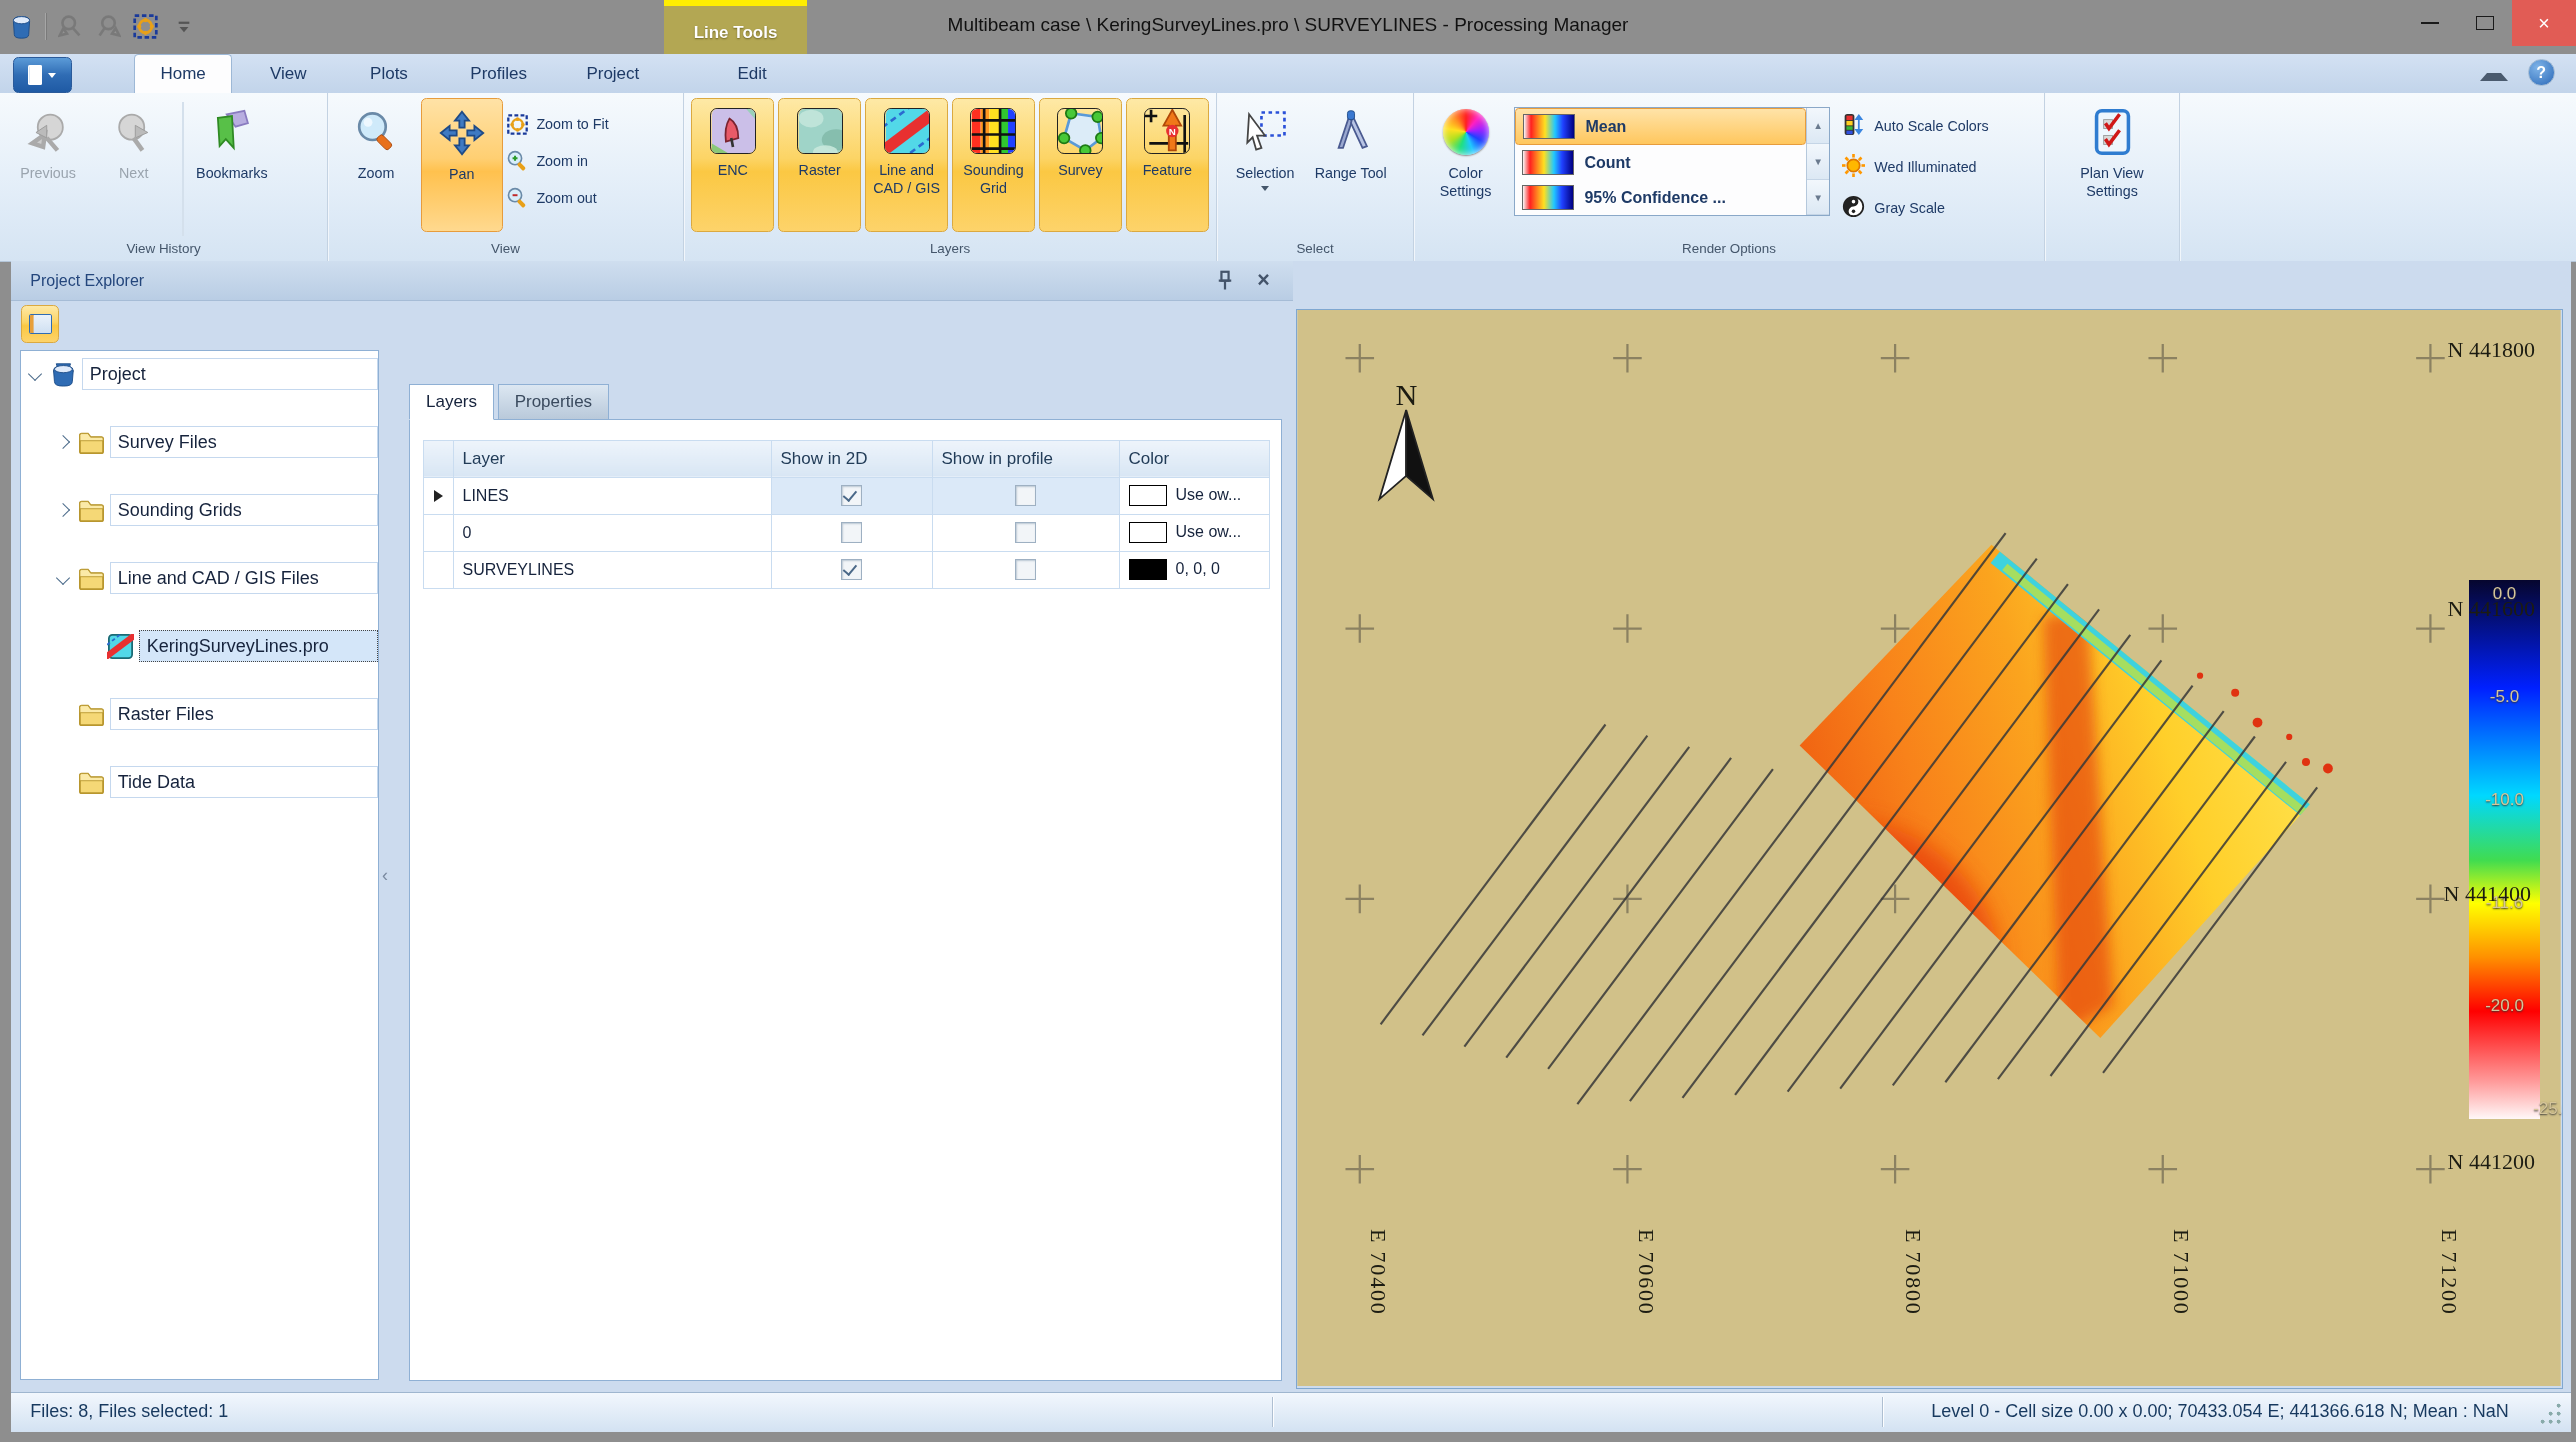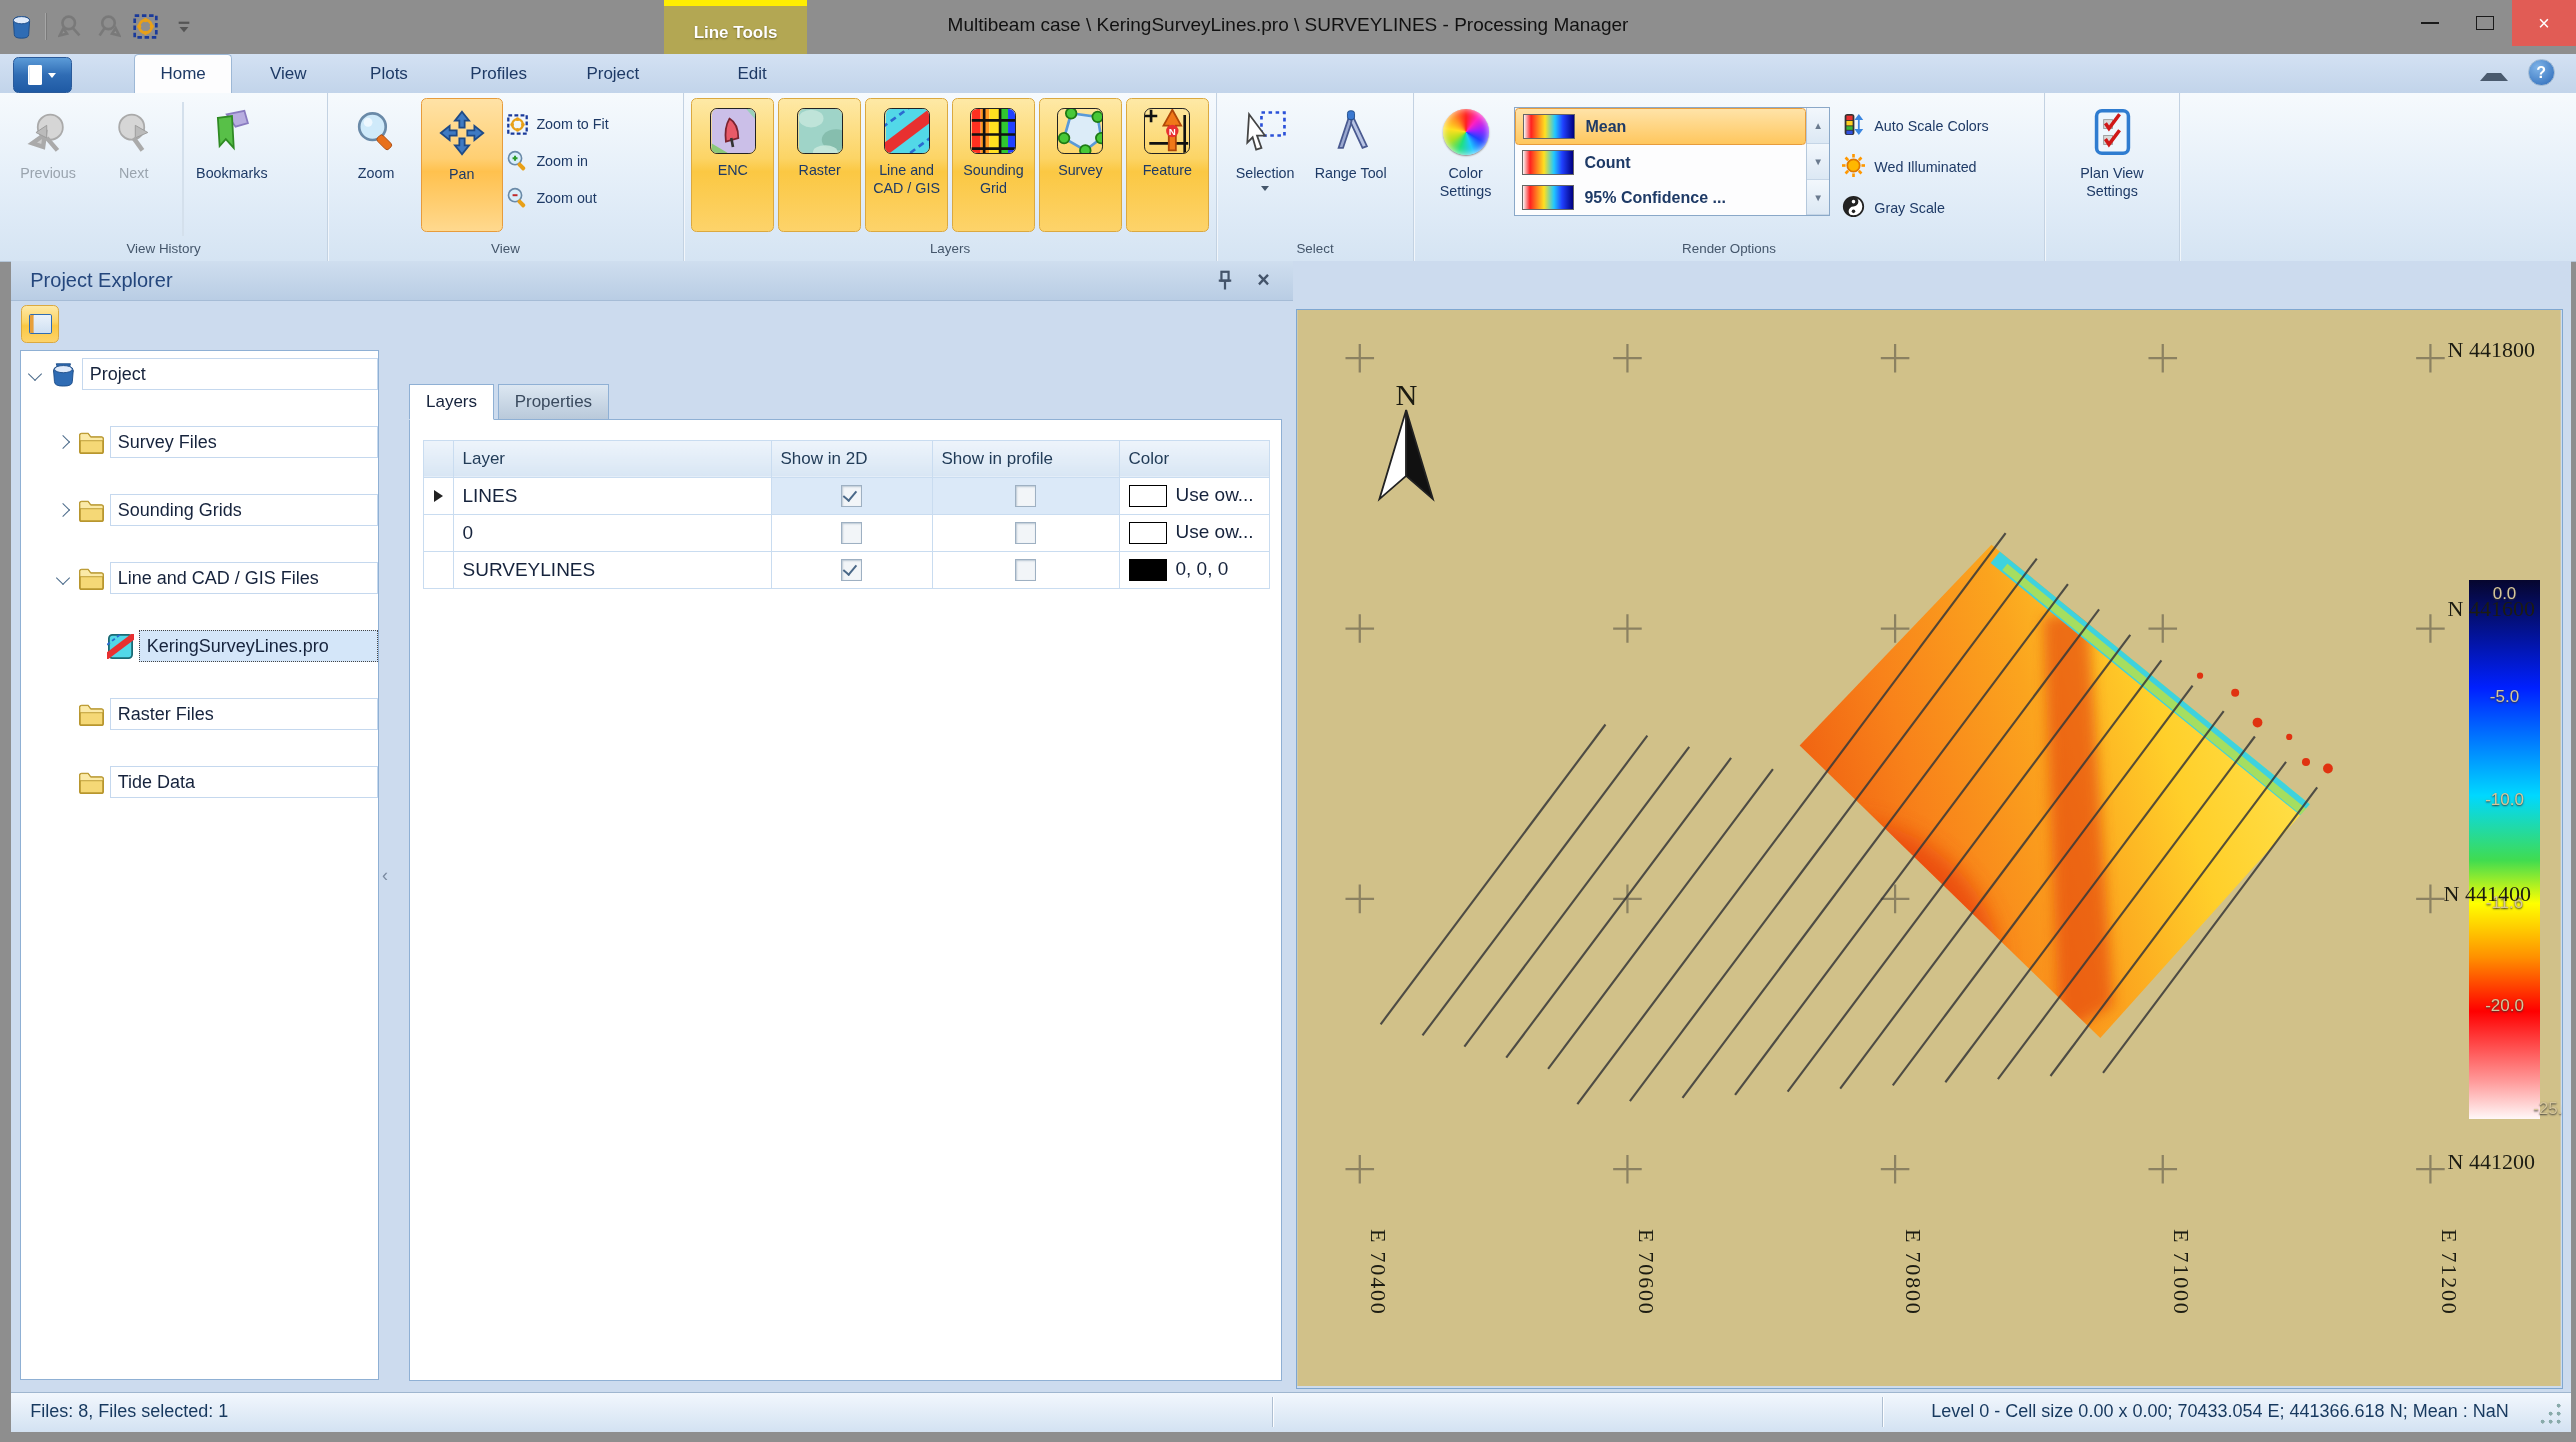--- a/index.html
+++ b/index.html
@@ -68,21 +68,21 @@
   #gal-scroll{width:21.4px;border-left:0.9px solid #b5c8dc;display:flex;flex-direction:column;}
   #gal-scroll div{flex:1;display:flex;align-items:center;justify-content:center;background:linear-gradient(#f2f7fc,#dce8f4);
     border-bottom:0.9px solid #c5d5e6;color:#6a7a8e;font-size:9.8px;}
   .optrow{display:flex;align-items:center;gap:9px;height:34px;font-size:14.3px;color:#1e3a66;}
 
   
   #client{left:10.7px;top:261px;width:2560px;height:1132px;background:#ccdbee;}
   
   #pe-header{left:10.7px;top:261px;width:1282px;height:39px;background:linear-gradient(#cfdeef,#b9cde4);
     border-bottom:0.9px solid #a6bcd6;display:flex;align-items:center;}
-  #pe-title{margin-left:19.6px;font-size:20px;color:#24467c;}
+  #pe-title{margin-left:19.6px;font-size:16px;color:#24467c;}
   #pe-hbtns{margin-left:auto;display:flex;gap:23px;margin-right:23px;align-items:center;color:#44546a;}
   #pe-toolbar{left:10.7px;top:300px;width:1282px;height:48px;display:flex;align-items:center;}
   #pe-toolbtn{margin-left:10.7px;width:36px;height:36px;border-radius:5.4px;border:0.9px solid #dba940;
     background:linear-gradient(#fee9a6,#fcd465 45%,#fbc843 55%,#fdd36a);display:flex;align-items:center;justify-content:center;}
   .winico{width:21.4px;height:18px;background:linear-gradient(#eaf2fb,#cfe0f2);border:1.8px solid #2f6cb4;border-radius:1.8px;
     box-shadow:inset 3.6px 0 0 #e8a03a;}
   #tree{left:19.6px;top:350px;width:357px;height:1028px;background:#fff;border:0.9px solid #8fb0d4;}
   .trow{position:relative;height:34px;}
   .trow .cell{position:absolute;top:0;height:32px;right:0;border:0.9px solid #c5d8ee;display:flex;align-items:center;
     padding-left:7.1px;font-size:18px;color:#16233c;box-sizing:border-box;background:#fff;}
@@ -95,21 +95,21 @@
 
   
   #lt-tabs{left:409px;top:384px;height:36px;display:flex;}
   .ltab{padding:0 16px;display:flex;align-items:center;font-size:17px;border:0.9px solid #8fb0d4;margin-right:3.6px;}
   .ltab.active{background:#fff;border-bottom:0.9px solid #fff;color:#16233c;z-index:3;}
   .ltab.idle{background:linear-gradient(#dce7f2,#b9c9da);color:#3a4a5e;}
   #lt-box{left:409px;top:419px;width:871px;height:960px;background:#fff;border:0.9px solid #8fb0d4;}
   #ltable{position:absolute;left:12.5px;top:19.6px;width:846px;border-collapse:collapse;table-layout:fixed;}
   #ltable th,#ltable td{border:0.9px solid #c9dcf0;height:37px;padding:0 9px;font-weight:normal;box-sizing:border-box;}
   #ltable th{background:linear-gradient(#eef4fb,#d8e6f4);font-size:17px;color:#223c58;text-align:left;}
-  #ltable td{font-size:19px;color:#16233c;background:#fff;}
+  #ltable td{font-size:16px;color:#16233c;background:#fff;}
   #ltable td.hl{background:#dbe9f8;}
   #ltable td.ctr{text-align:center;}
   .cbx{display:inline-block;width:19.6px;height:19.6px;background:#f2f5f8;border:0.9px solid #9eb0c2;
     box-shadow:inset 0.9px 0.9px 1.8px #b9c6d2;position:relative;vertical-align:middle;}
   .cbx.on::after{content:"";position:absolute;left:4.5px;top:1.8px;width:6.2px;height:10.7px;
     border-right:2.7px solid #4a6888;border-bottom:2.7px solid #4a6888;transform:rotate(40deg);}
   .sw{display:inline-block;width:36px;height:19.6px;border:1.8px solid #000;vertical-align:middle;margin-right:9px;}
   .rowmark{width:0;height:0;border-top:6.2px solid transparent;border-bottom:6.2px solid transparent;border-left:9px solid #222;margin:0 auto;}
 
   

